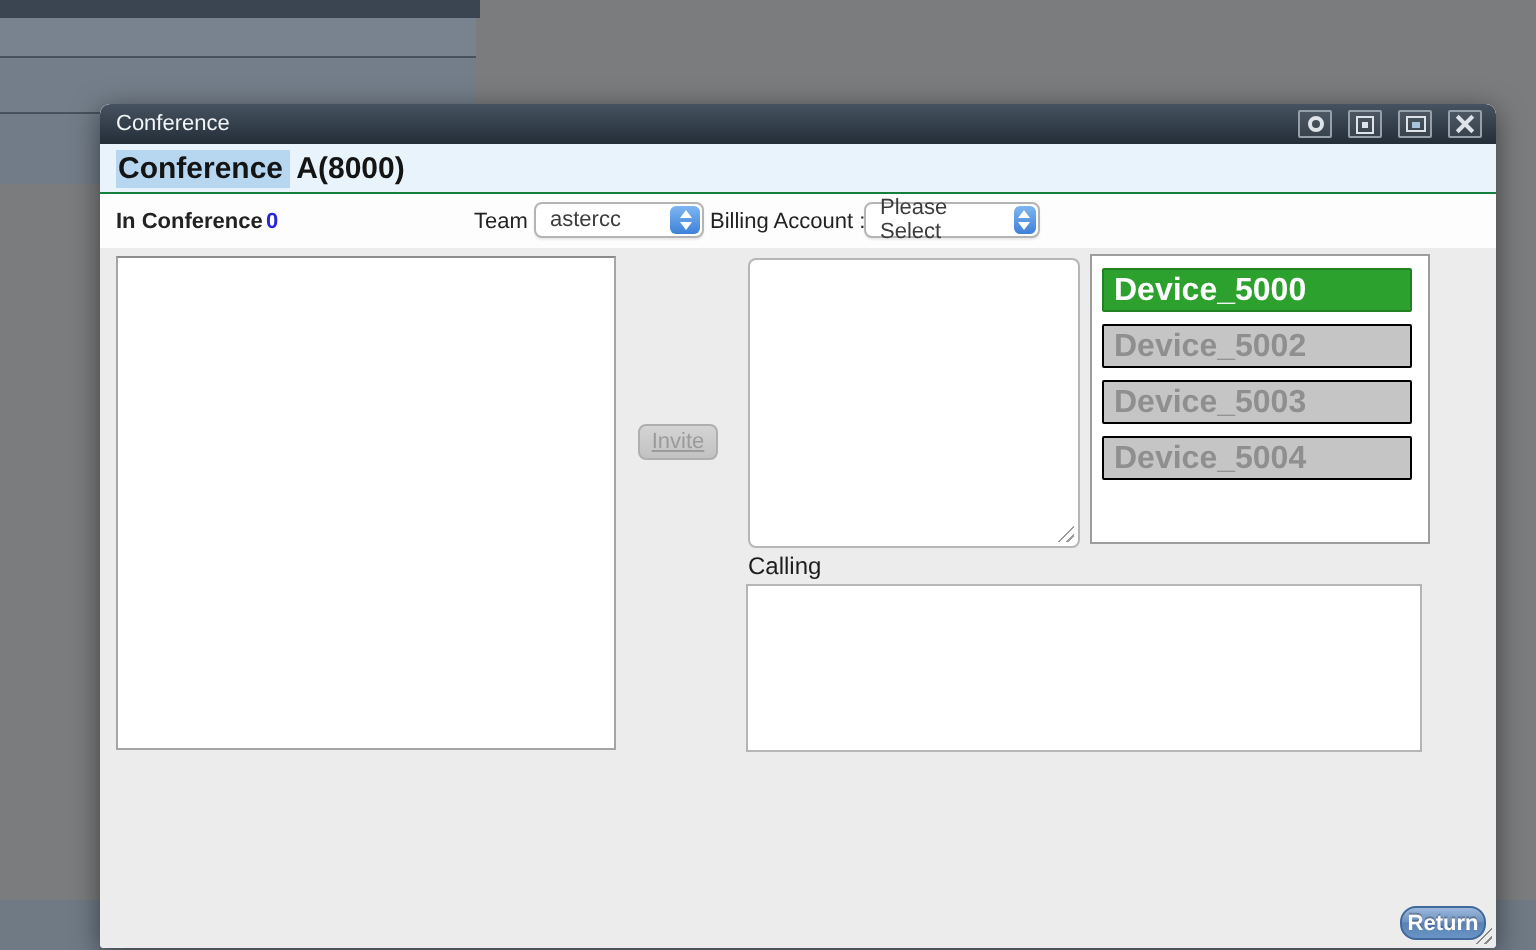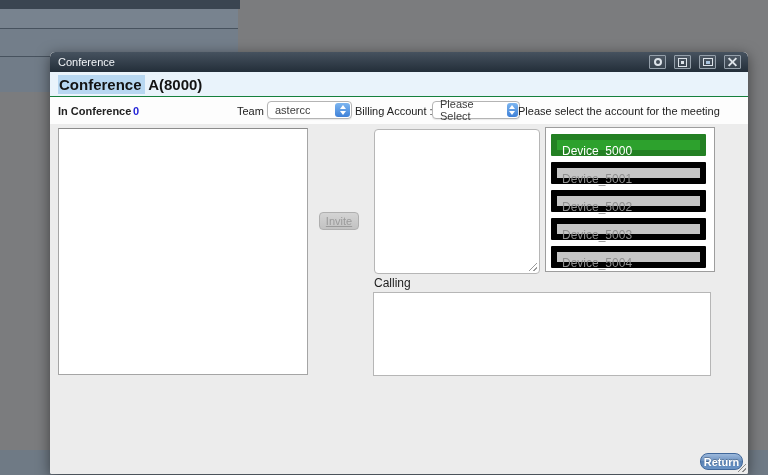--- a/index.html
+++ b/index.html
@@ -69,22 +69,22 @@
 
   .mid-textarea{position:absolute;left:324px;top:5px;width:166px;height:145px;background:#fff;
     border:1px solid #b6b6b6;border-radius:4px;box-sizing:border-box;}
   .ta-resize{position:absolute;right:2px;bottom:2px;width:9px;height:9px;
     background:repeating-linear-gradient(-45deg,transparent 0 2px,#9a9a9a 2px 3px);
     clip-path:polygon(100% 0,100% 100%,0 100%);cursor:nwse-resize;}
 
   .device-panel{position:absolute;left:495px;top:3px;width:170px;height:145px;background:#fff;
     border:1px solid #9d9d9d;box-sizing:border-box;overflow:hidden;}
   .device-item{margin:6px 8px 0 5px;height:22px;line-height:22px;background:#c5c5c5;
-    border:6px solid #000000;color:#8f8f8f;font-size:12px;padding-left:5px;
-    box-sizing:border-box;cursor:pointer;border-radius:1px;}
+    border:1px solid #000000;color:#8f8f8f;font-size:16px;padding-left:5px;
+    box-sizing:border-box;cursor:pointer;border-radius:1px;font-weight:bold;}
   .device-item.selected{background:#2da12d;border-color:#238023;color:#fff;}
 
   .calling-label{position:absolute;left:324px;top:152px;font-size:12px;color:#1d1d1d;}
   .calling-box{position:absolute;left:323px;top:168px;width:338px;height:84px;background:#fff;
     border:1px solid #b6b6b6;box-sizing:border-box;}
 
   .return-btn{position:absolute;left:650px;top:329px;width:43px;height:17px;
     background:linear-gradient(#9db9dc 0%,#6e93c1 45%,#5a82b4 50%,#6a94c6 100%);
     border:1px solid #41689b;border-radius:8px;color:#fff;font-size:11px;font-weight:bold;
     display:flex;align-items:center;justify-content:center;box-sizing:border-box;
@@ -148,37 +148,35 @@
 
       <span class="tb" style="left:305px">Billing Account :</span>
       <span class="mac-select" style="left:382px;width:88px">
         <span class="val">Please Select</span>
         <span class="stepper">
             <span class="tri-up"></span>
             <span class="tri-down"></span>
           </span>
       </span>
 
-      <span class="tb" style="left:468px">Please select the account for the meeting</span>
     </div>
 
     <div class="bodyarea">
 
       <div class="listbox"></div>
 
       <div class="invite-btn">Invite</div>
 
       <div class="mid-textarea">
         <span class="ta-resize"></span>
       </div>
 
       <div class="device-panel">
         <div>
             <div class="device-item selected">Device_5000</div>
-            <div class="device-item">Device_5001</div>
             <div class="device-item">Device_5002</div>
             <div class="device-item">Device_5003</div>
             <div class="device-item">Device_5004</div>
           </div>
       </div>
 
       <div class="calling-label">Calling</div>
       <div class="calling-box"></div>
 
       <div class="return-btn">Return</div>

